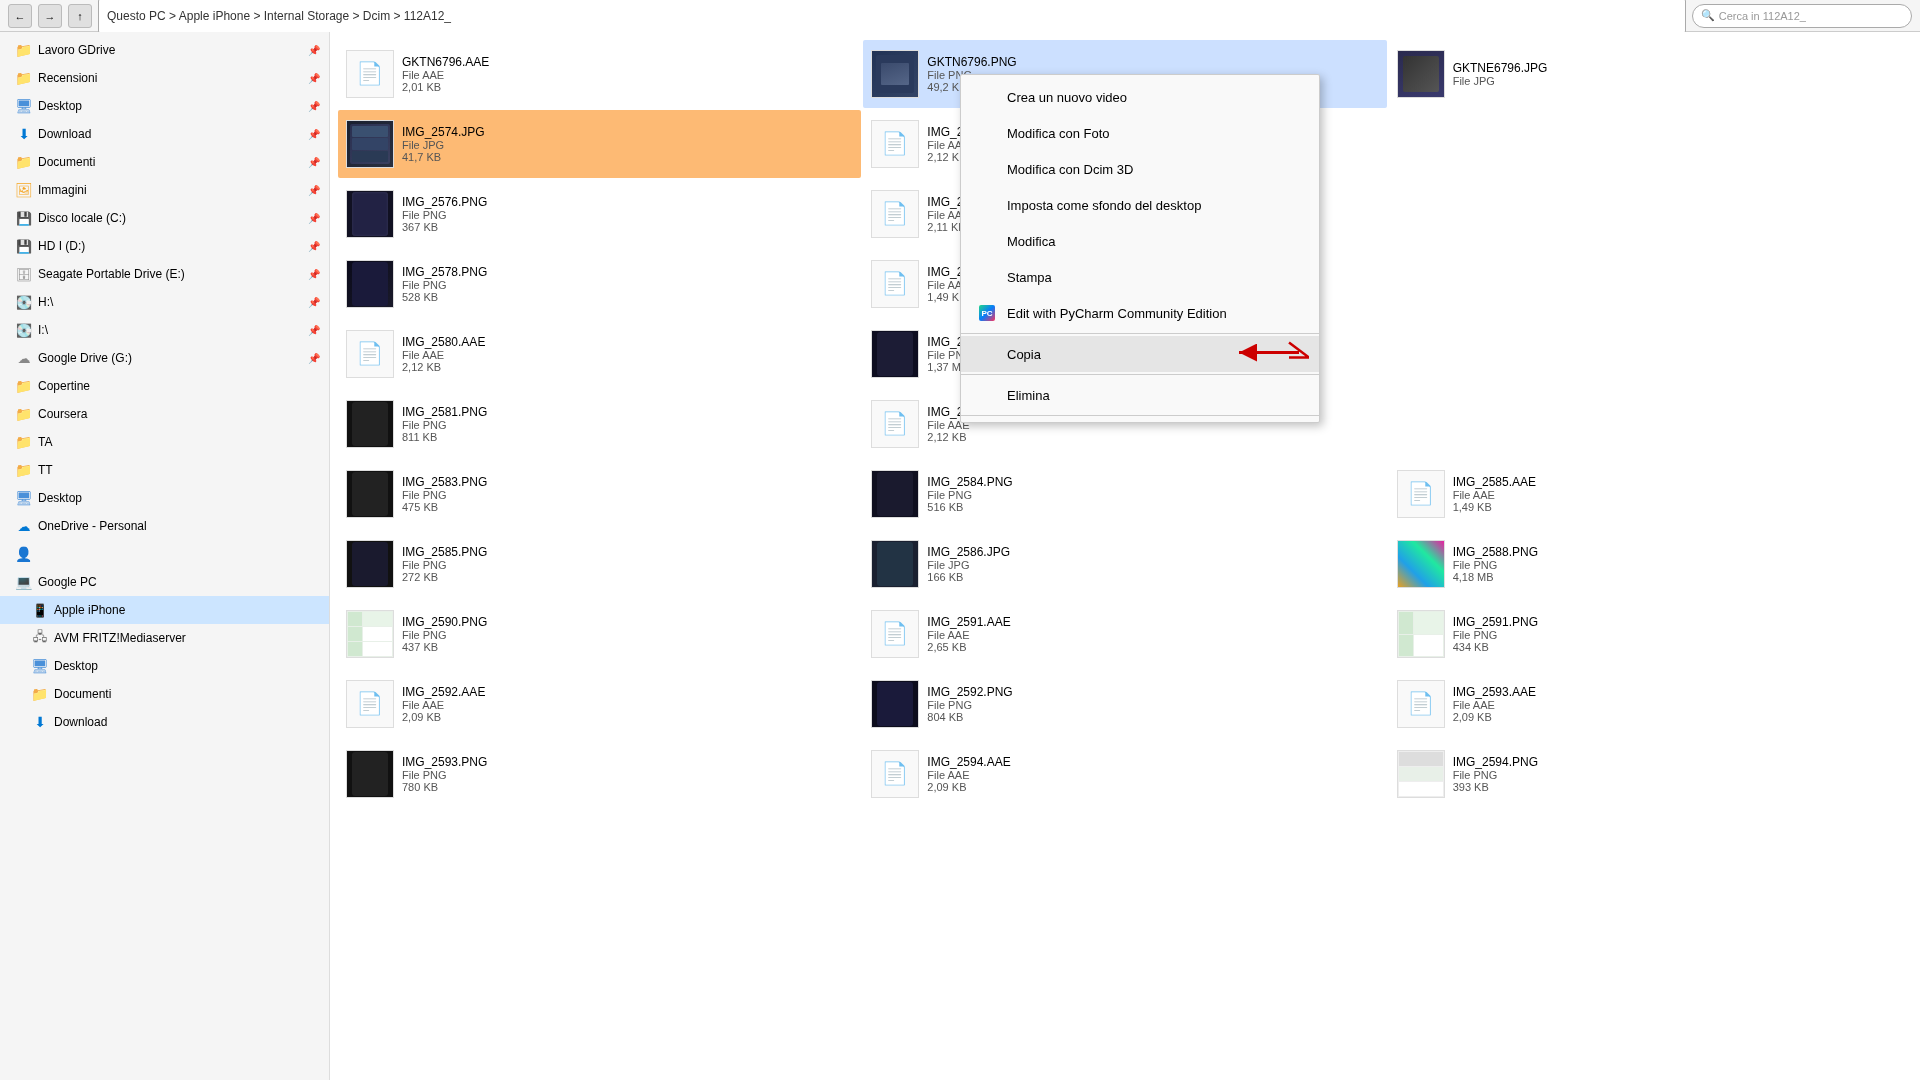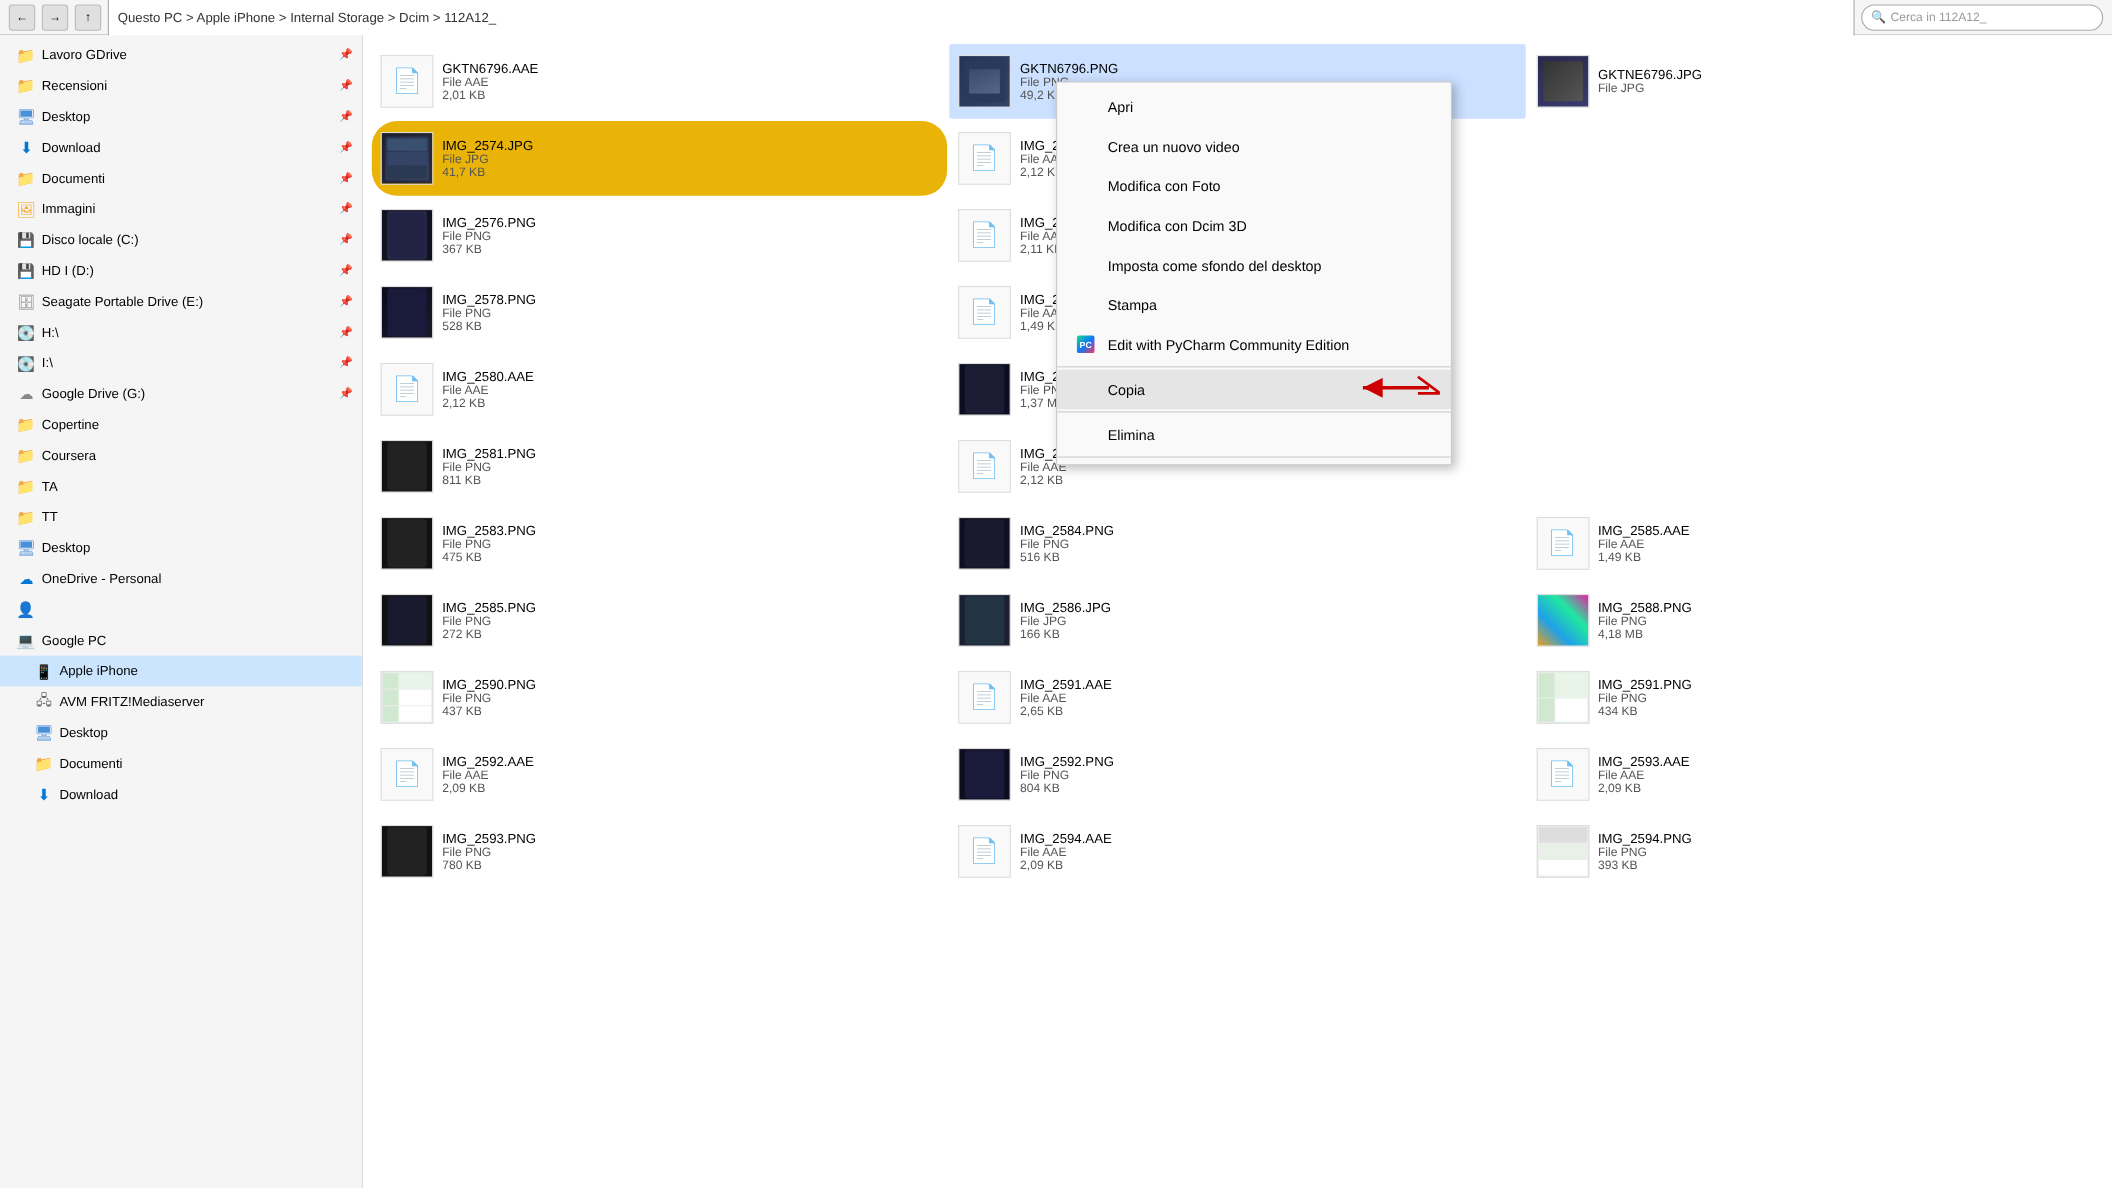--- a/index.html
+++ b/index.html
@@ -109,21 +109,21 @@
     .file-item {
       display: flex;
       align-items: center;
       padding: 4px 8px;
       gap: 8px;
       cursor: pointer;
       border-radius: 2px;
       height: 68px;
     }
     .file-item.selected { background: #cce0ff; }
-    .file-item.selected2 { background: #eab308; border-radius: 23px; }
+    .file-item.selected2 { background: #fdba74; }
 
     .file-thumb {
       width: 48px; height: 48px;
       flex-shrink: 0;
       display: flex; align-items: center; justify-content: center;
       border: 1px solid #ddd;
       background: #f9f9f9;
       position: relative;
       overflow: hidden;
     }
@@ -728,37 +728,37 @@
         </div>
       </div>
 
     </div>
   </div>
 </div>
 
 <div class="context-menu">
   <div class="menu-item">
     <div class="menu-icon"></div>
-    <span>Apri</span>
-  </div>
-  <div class="menu-item">
-    <div class="menu-icon"></div>
     <span>Crea un nuovo video</span>
   </div>
   <div class="menu-item">
     <div class="menu-icon"></div>
     <span>Modifica con Foto</span>
   </div>
   <div class="menu-item">
     <div class="menu-icon"></div>
     <span>Modifica con Dcim 3D</span>
   </div>
   <div class="menu-item">
     <div class="menu-icon"></div>
     <span>Imposta come sfondo del desktop</span>
+  </div>
+  <div class="menu-item">
+    <div class="menu-icon"></div>
+    <span>Modifica</span>
   </div>
   <div class="menu-item">
     <div class="menu-icon"></div>
     <span>Stampa</span>
   </div>
   <div class="menu-item">
     <div class="menu-icon">
       <div class="pycharm-icon">PC</div>
     </div>
     <span>Edit with PyCharm Community Edition</span>

